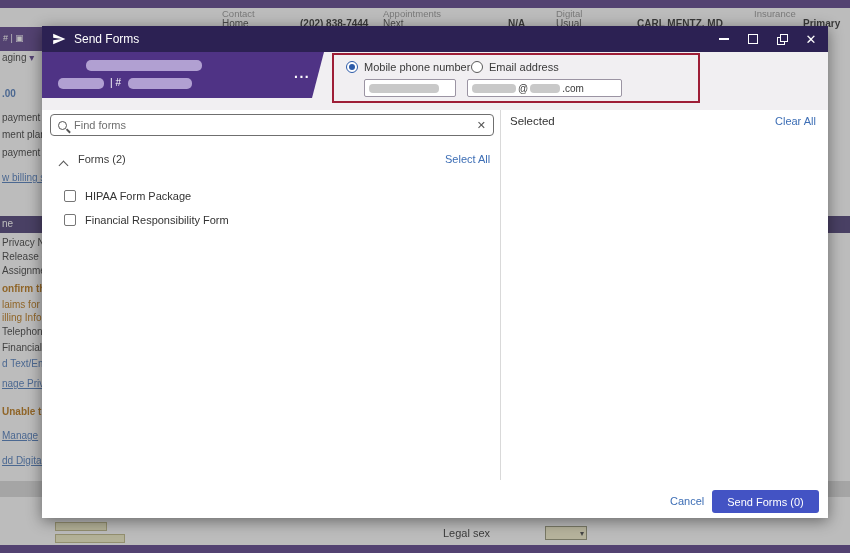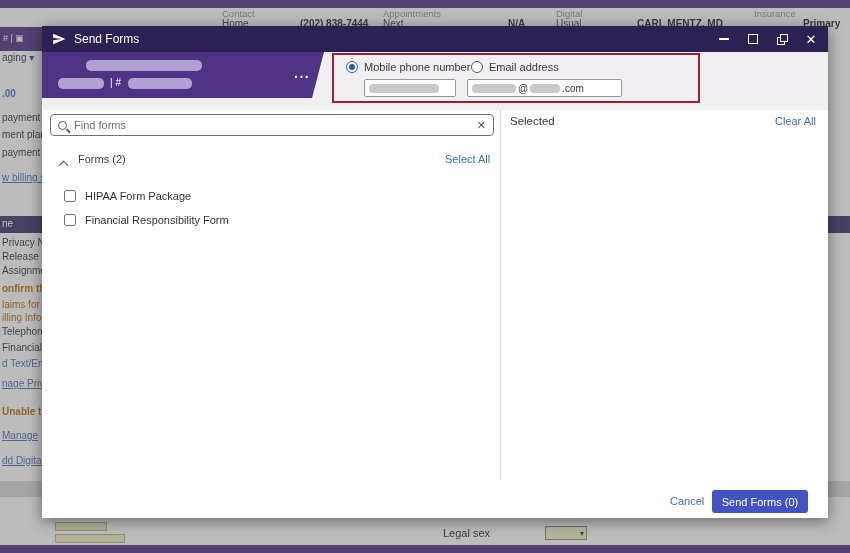--- a/index.html
+++ b/index.html
@@ -73,21 +73,21 @@
   .chev-up { width:7px; height:7px; border-top:1.6px solid #555; border-right:1.6px solid #555;
              transform:rotate(-45deg); display:inline-block; }
   .link { color:#3d6eb5; font-size:11px; cursor:pointer; }
   .checkbox { width:12px; height:12px; border:1px solid #767676; border-radius:2px; background:#fff;
               display:inline-block; vertical-align:middle; cursor:pointer; flex:0 0 auto; }
   .form-row { position:absolute; left:22px; display:flex; align-items:center; gap:9px; }
   .form-label { font-size:11px; color:#333; }
 
   .vdivider { position:absolute; left:458px; top:84px; width:1px; height:370px; background:#d9d9d9; }
 
-  .btn-primary { position:absolute; left:670px; top:464px; width:96px; height:23px;
+  .btn-primary { position:absolute; left:670px; top:464px; width:107px; height:23px;
                  background:#4353c4; border:none; border-radius:3px; color:#fff;
                  font-size:11px; font-family:"Liberation Sans", sans-serif; cursor:pointer; }
   .cancel-link { position:absolute; left:628px; top:469px; font-size:11px; }
 </style>
 </head>
 <body>
 
 <div class="screen">
 
   <div class="bg">

